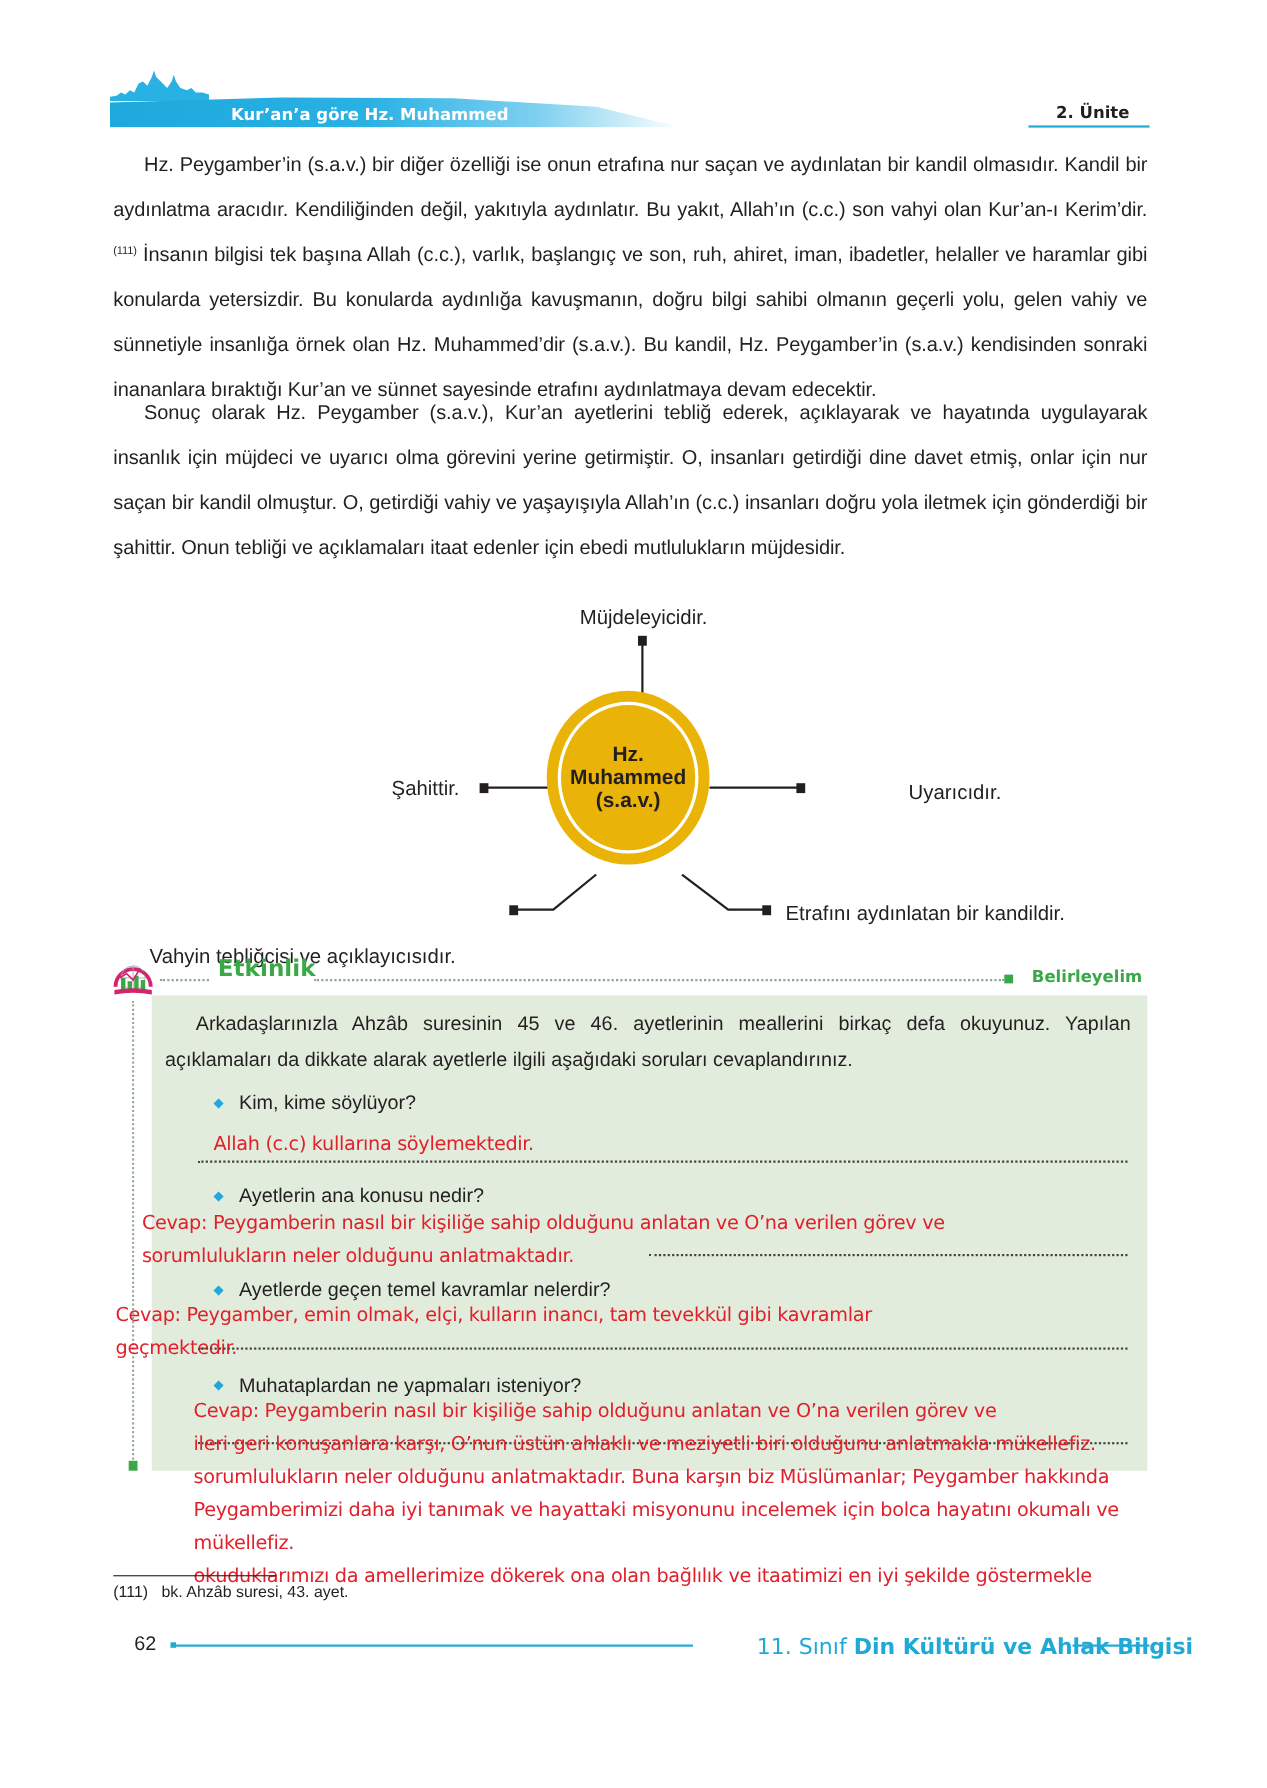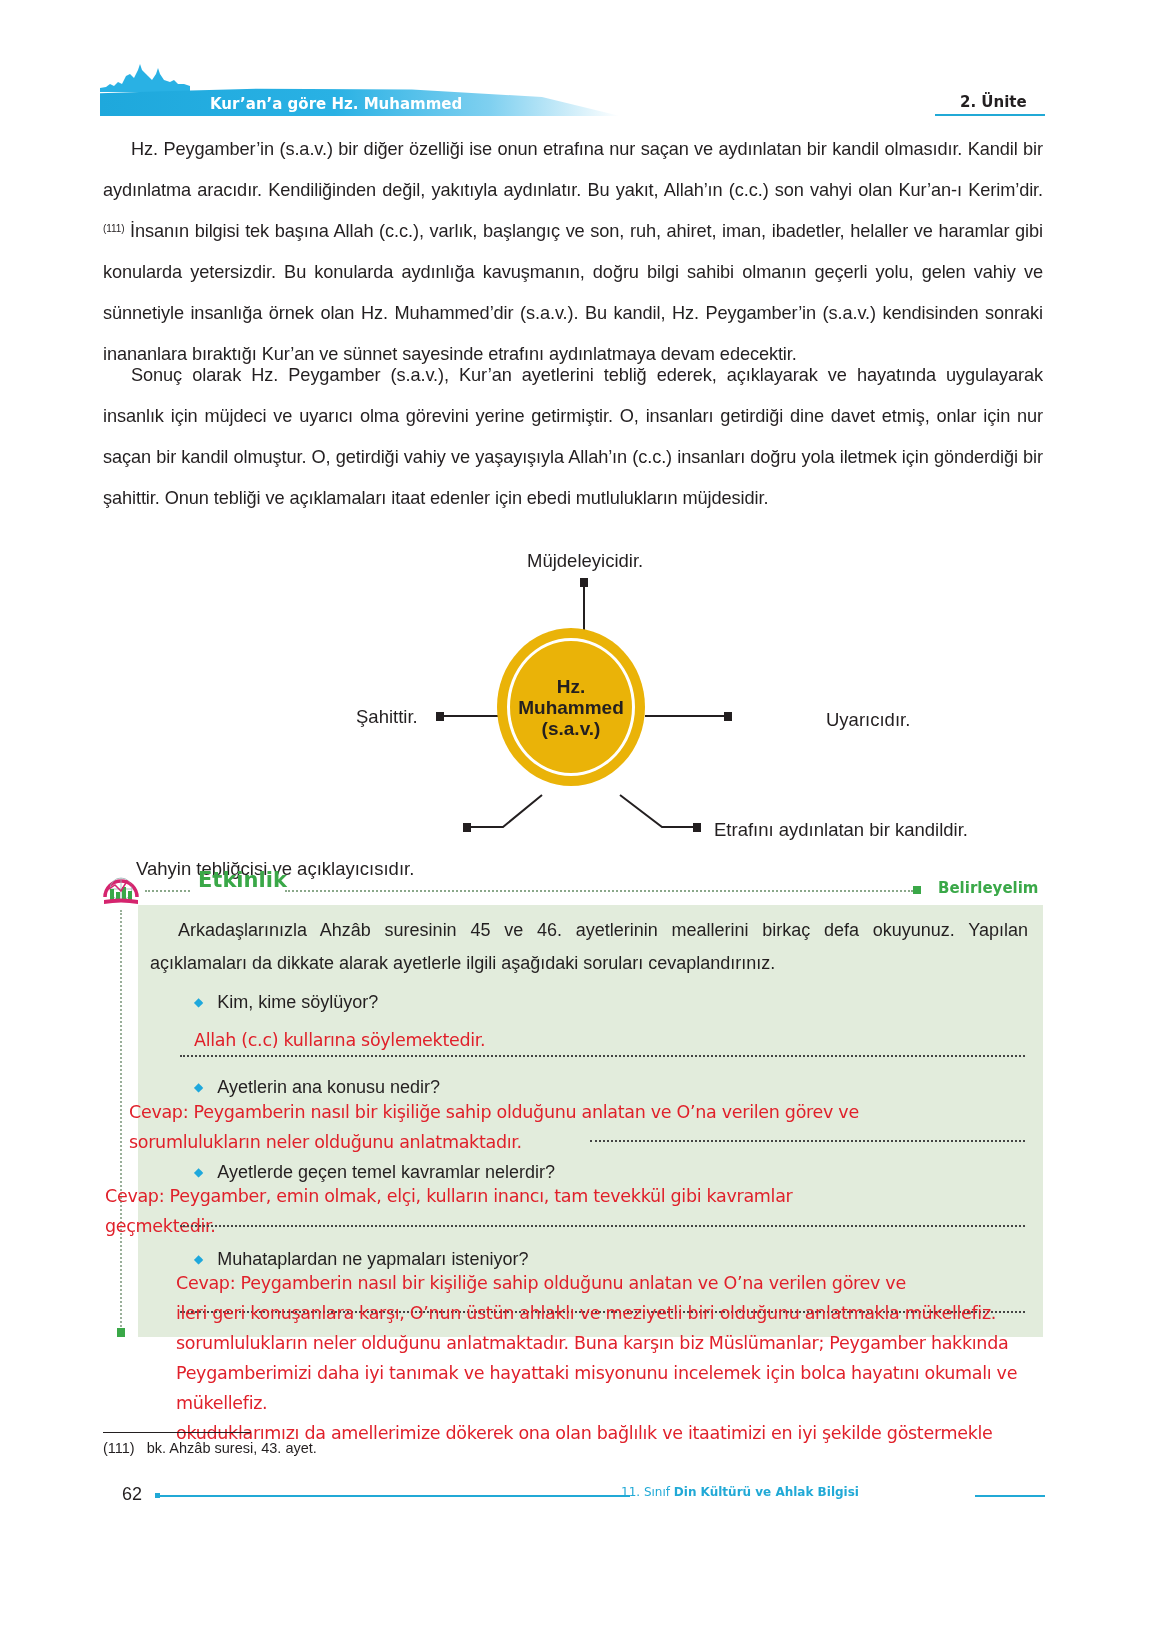--- a/index.html
+++ b/index.html
@@ -85,21 +85,21 @@
 
   
   .fn-rule { position: absolute; left: 103px; top: 1432px; width: 148px; height: 1px; background: #231f20; }
   .footnote { position: absolute; left: 103px; top: 1440px; font-size: 14.5px; color: #231f20; }
 
   
   .page-num { position: absolute; left: 122px; top: 1484px; font-size: 18px; color: #231f20; }
   .footer-dot { position: absolute; left: 155px; top: 1493px; width: 5px; height: 5px; background: #21a9d6; }
   .footer-line1 { position: absolute; left: 160px; top: 1495px; width: 470px; height: 1.5px; background: #21a9d6; }
   .footer-line2 { position: absolute; left: 975px; top: 1495px; width: 70px; height: 1.5px; background: #21a9d6; }
-  .footer-title { position: absolute; left: 621px; top: 1485px; font-family: "DejaVu Sans", sans-serif; font-size: 12px; color: #21a9d6; }
+  .footer-title { position: absolute; left: 688px; top: 1485px; font-family: "DejaVu Sans", sans-serif; font-size: 20px; color: #21a9d6; }
   .footer-title b { font-weight: bold; }
 </style>
 </head>
 <body>
 
 <svg class="skyline" viewBox="0 0 90 30">
   <path d="M0 30 L0 26 L6 25 L10 22 L14 24 L18 20 L22 22 L26 14 L30 12 L34 16 L38 8 L40 2 L42 8 L48 14 L52 18 L56 12 L58 6 L60 12 L64 18 L70 20 L74 18 L78 22 L84 22 L90 24 L90 30 Z" fill="#29b1e4"></path>
 </svg>
 <div class="header-band"></div>
 <div class="header-title">Kur’an’a göre Hz. Muhammed</div>

